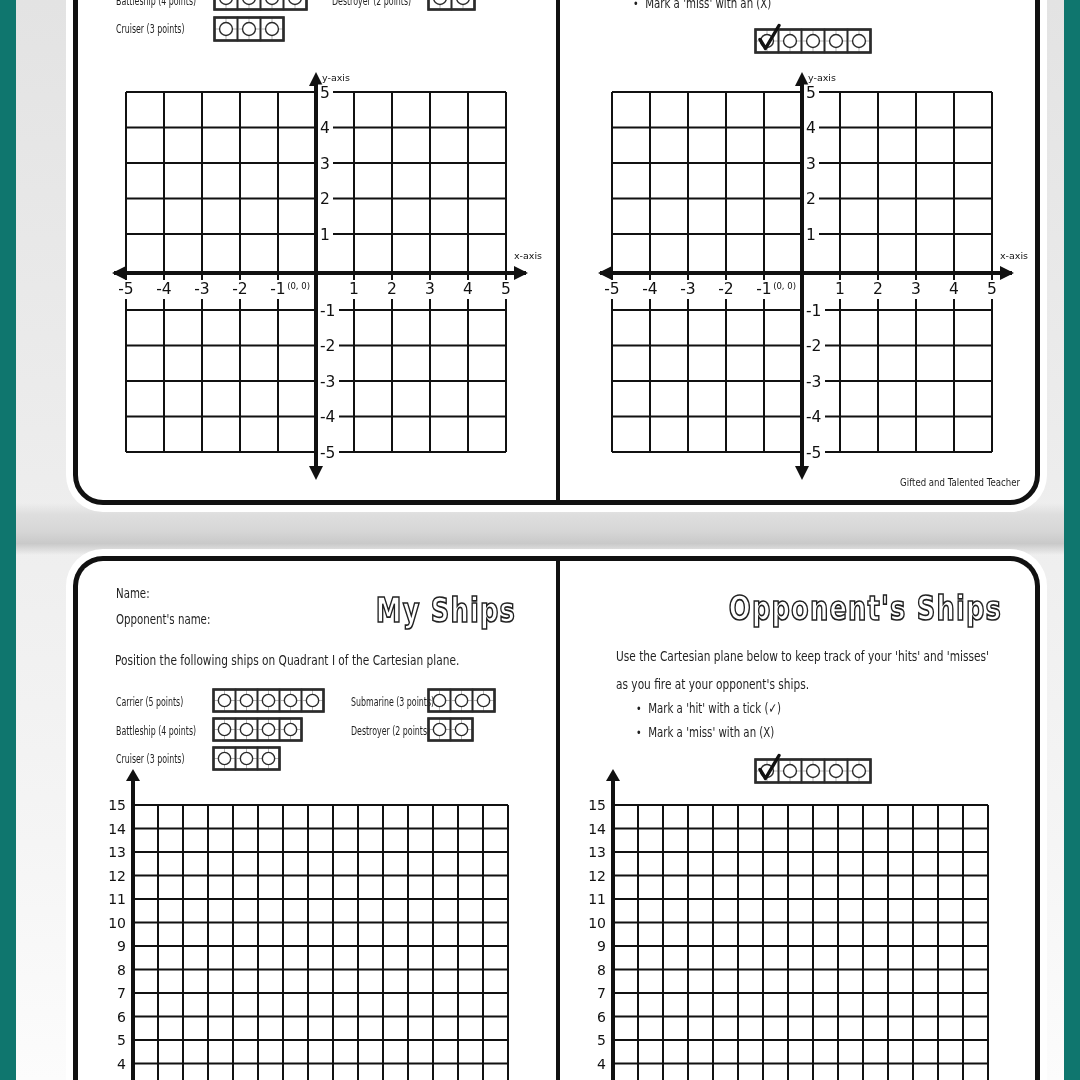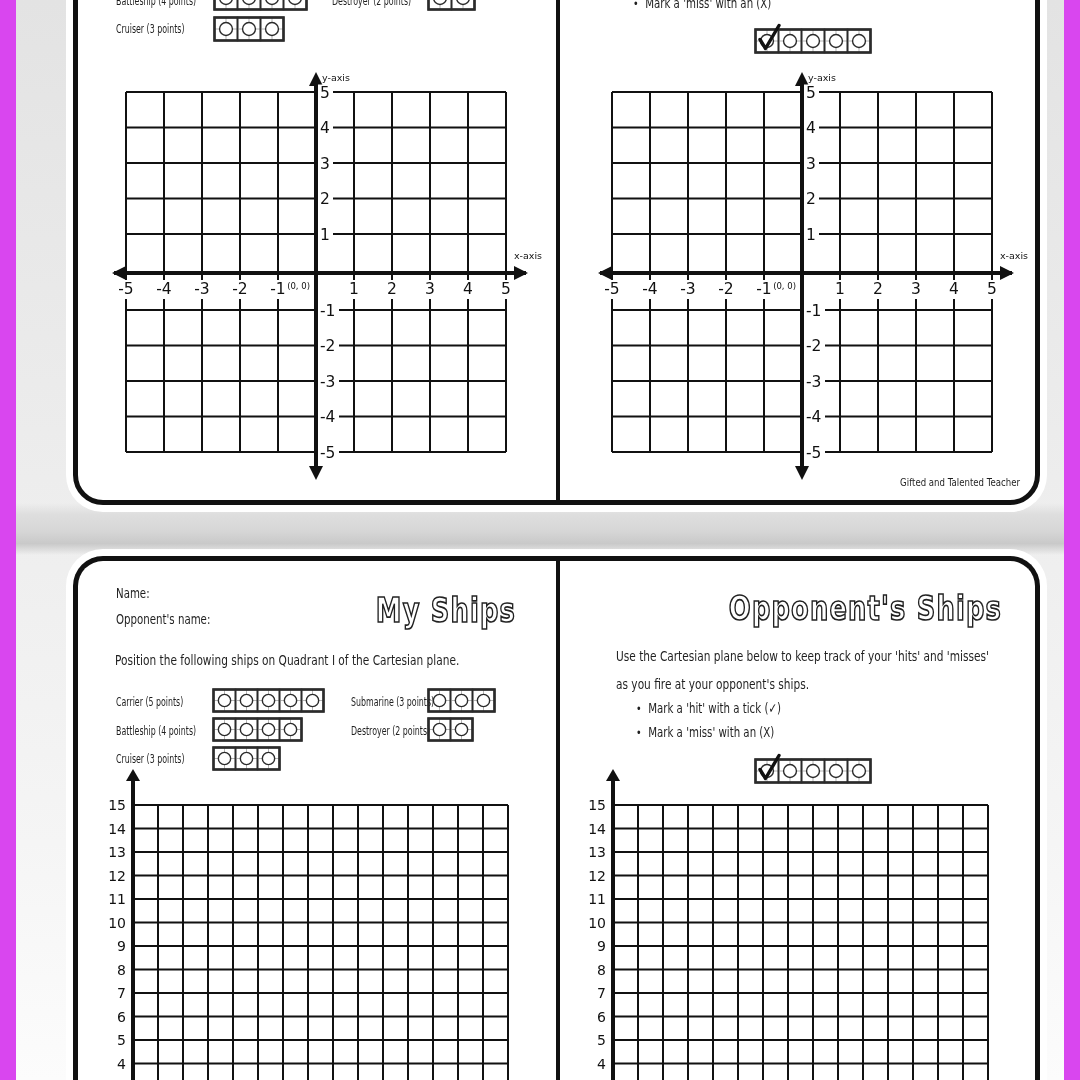--- a/index.html
+++ b/index.html
@@ -1,16 +1,16 @@
 <!DOCTYPE html>
 <html><head>
 <meta charset="utf-8">
 <style>
   html,body{margin:0;padding:0;background:#fff;}
-  #stage{position:relative;width:1080px;height:1080px;overflow:hidden;background:#d946ef;
+  #stage{position:relative;width:1080px;height:1080px;overflow:hidden;background:#0f766e;
          font-family:"DejaVu Sans","Liberation Sans",sans-serif;color:#1f1f1f;}
   .abs{position:absolute;}
   .backdrop{left:16px;top:0;width:1048px;height:1080px;
     background:linear-gradient(180deg,#e3e3e3 0%,#ececec 40%,#f5f5f5 78%,#fcfcfc 100%);}
   .shadow-band{left:16px;top:503px;width:1048px;height:52px;
     background:linear-gradient(180deg,rgba(240,240,240,0) 0%,#dedede 22%,#d6d6d6 55%,#c9c9c9 78%,rgba(238,238,238,0) 100%);}
   .page{background:#fff;border:5px solid #111;border-radius:30px;box-sizing:border-box;
         box-shadow:0 0 0 7px #fff;}
   .page-top{left:73px;top:-40px;width:967px;height:545px;}
   .page-bottom{left:73px;top:556px;width:967px;height:560px;border-bottom:none;

